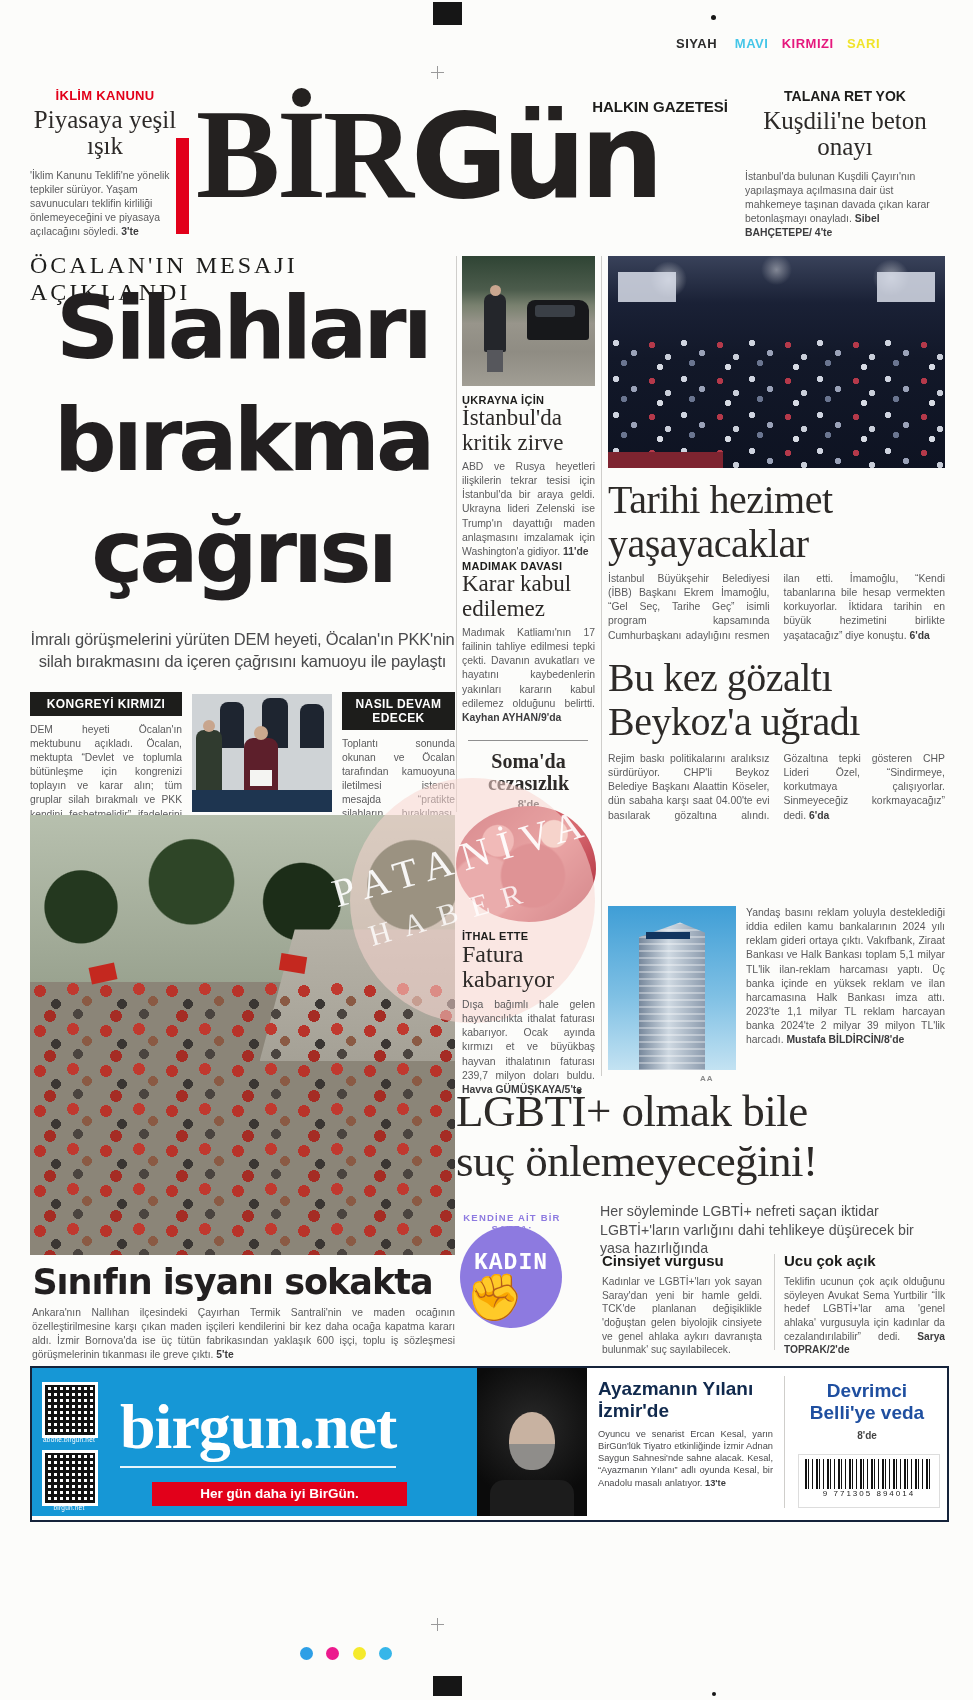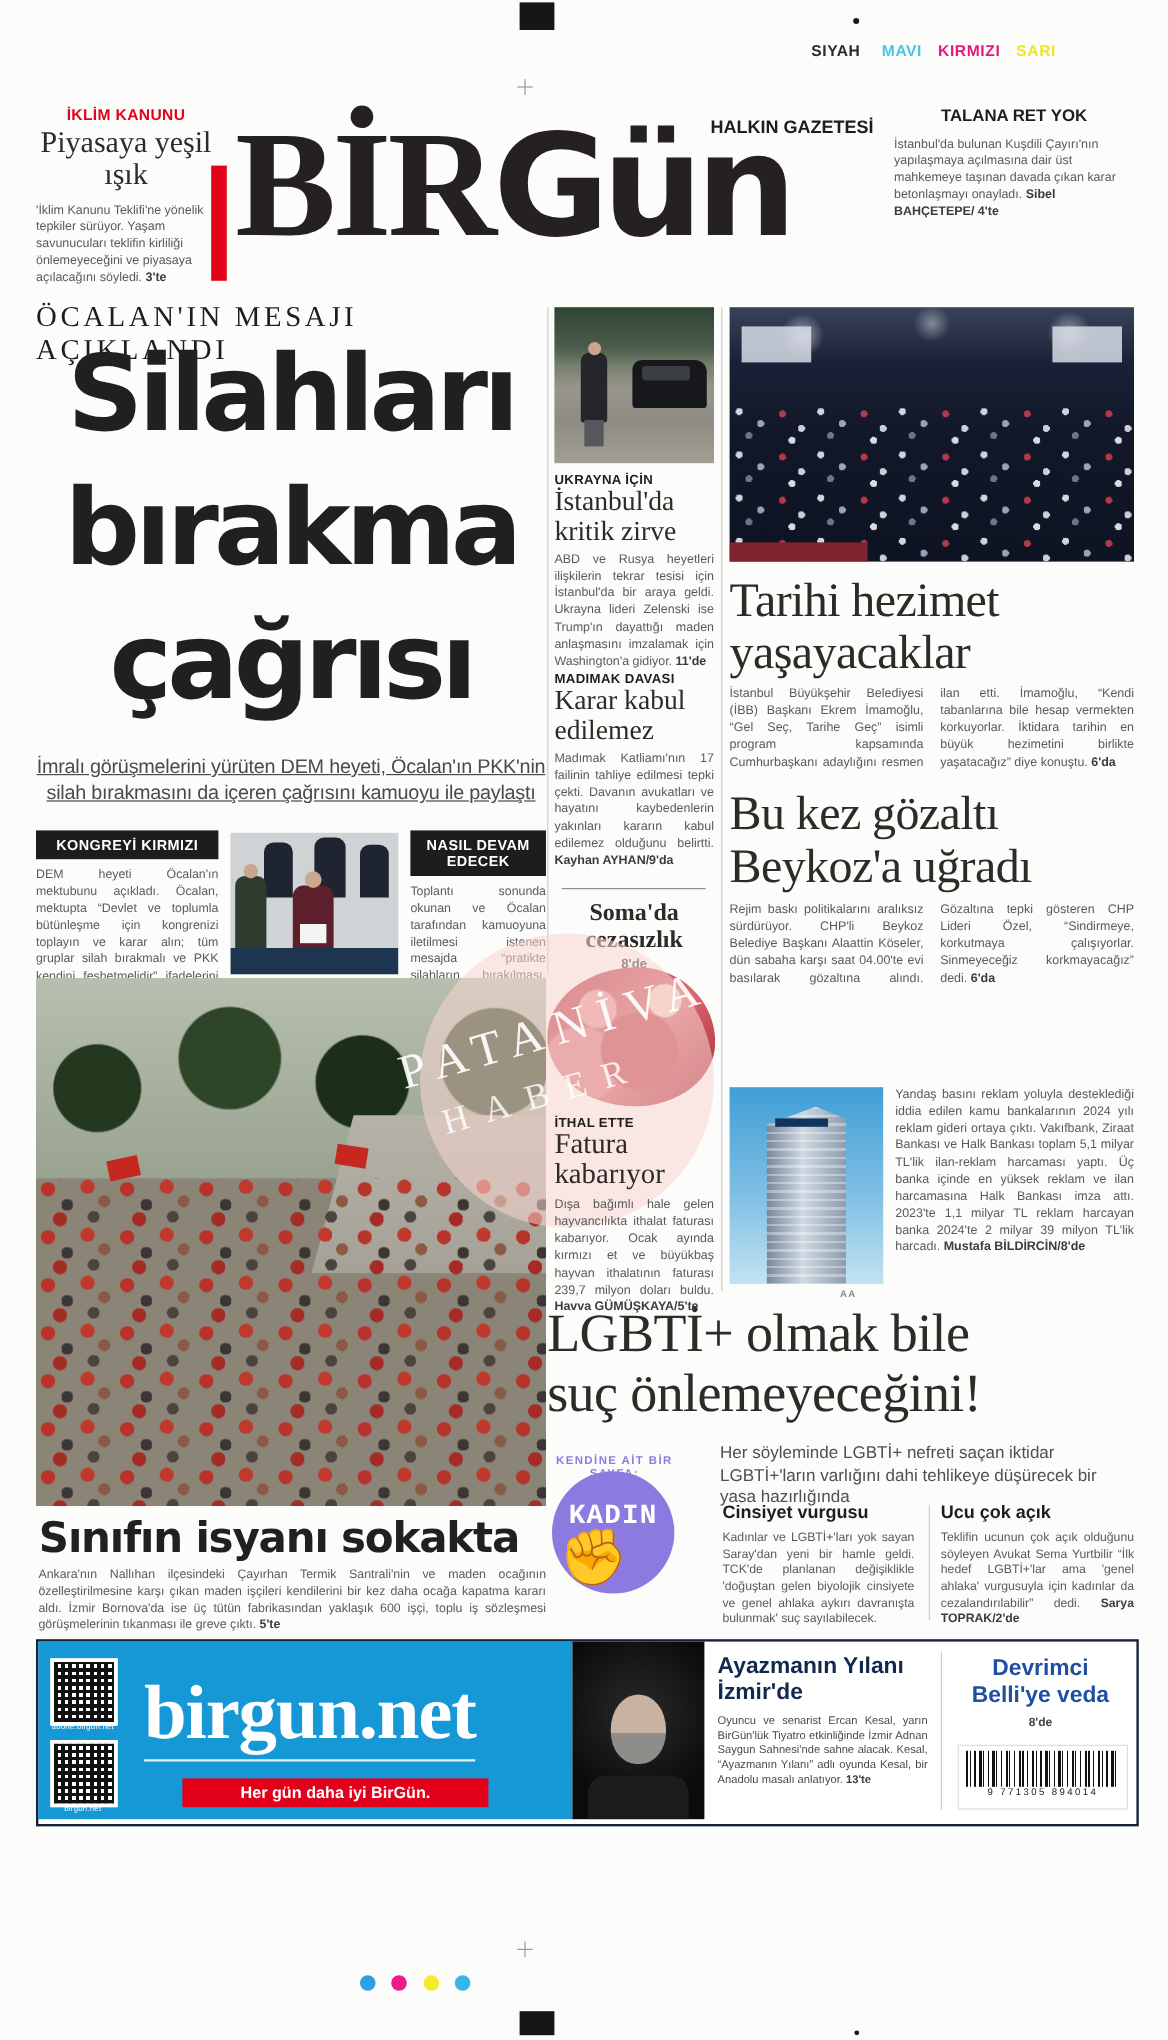--- a/index.html
+++ b/index.html
@@ -29,21 +29,21 @@
   .teaser-title{font-size:25px;line-height:1.04;text-align:center;}
   .teaser-body{font-size:10.4px;line-height:1.35;color:#5a5a5c;text-align:left;}
   .masthead-red-v{background:#e2001a;}
   .masthead-bar{background:#e2001a;color:#fff;font-size:11px;font-weight:700;letter-spacing:.4px;}
   .masthead-name{line-height:1;letter-spacing:-3px;white-space:nowrap;}
   .masthead-name .ser{font-family:"Liberation Serif",serif;font-weight:700;font-size:126px;color:#242120;}
   .masthead-name .san{font-family:"DejaVu Sans",sans-serif;font-weight:900;font-size:118px;color:#242120;letter-spacing:-6px;}
   
   .lead-kicker{font-family:"Liberation Serif",serif;font-size:24px;letter-spacing:3px;text-align:left;color:#1d1d1b;}
   .lead-line{font-size:88px;line-height:112px;letter-spacing:-4px;text-align:center;}
-  .lead-deck{font-size:16.5px;line-height:1.34;color:#4a4a4c;text-align:center;letter-spacing:-.2px;text-decoration:underline;}
+  .lead-deck{font-size:16.5px;line-height:1.34;color:#4a4a4c;text-align:center;letter-spacing:-.2px;}
   .black-label{background:#1d1d1b;color:#fff;font-size:12px;font-weight:800;text-align:center;
                letter-spacing:.4px;padding:5px 2px;}
   .box-body{font-size:10.3px;line-height:1.37;color:#5a5a5c;text-align:justify;margin-top:7px;}
   
   .vrule{width:1px;background:#cfcecb;}
   .hrule{height:1px;background:#8f8f8f;}
   
   .ph{overflow:hidden;}
   .ph-summit{background:linear-gradient(180deg,#2f4434 0%,#4c5c4c 26%,#79816f 38%,#98958b 52%,#8f8c83 74%,#a19e94 100%);}
   .ph-summit .car{position:absolute;right:6px;top:44px;width:62px;height:40px;background:#17181b;border-radius:8px 10px 3px 3px;}
@@ -174,20 +174,21 @@
   </div>
 
   <div class="abs" style="left:560px;top:98px;width:168px;text-align:right;font-size:15px;font-weight:700;">HALKIN GAZETESİ</div>
   <div class="abs masthead-red-v" style="left:176px;top:138px;width:13px;height:96px;"></div>
   <div class="abs masthead-name" style="left:196px;top:92px;">
     <span class="ser">BİR</span><span class="san">Gün</span>
   </div>
 
   <div class="abs" style="left:745px;top:88px;width:200px;">
     <div class="teaser-kicker" style="font-weight:800;font-size:14px;">TALANA RET YOK</div>
+    <div class="serif teaser-title" style="margin-top:4px;">Kuşdili'ne beton onayı</div>
     <div class="teaser-body" style="margin-top:10px;">
       <span>İstanbul'da bulunan Kuşdili Çayırı'nın yapılaşmaya açılmasına dair üst mahkemeye taşınan davada çıkan karar betonlaşmayı onayladı.</span>
       <span class="byline">Sibel BAHÇETEPE/ 4'te</span>
     </div>
   </div>
 
   <div class="abs lead-kicker" style="left:30px;top:252px;width:425px;">ÖCALAN'IN MESAJI AÇIKLANDI</div>
   <div class="abs" style="left:30px;top:272px;width:425px;">
     <div class="heavy lead-line">Silahları</div>
     <div class="heavy lead-line">bırakma</div>

